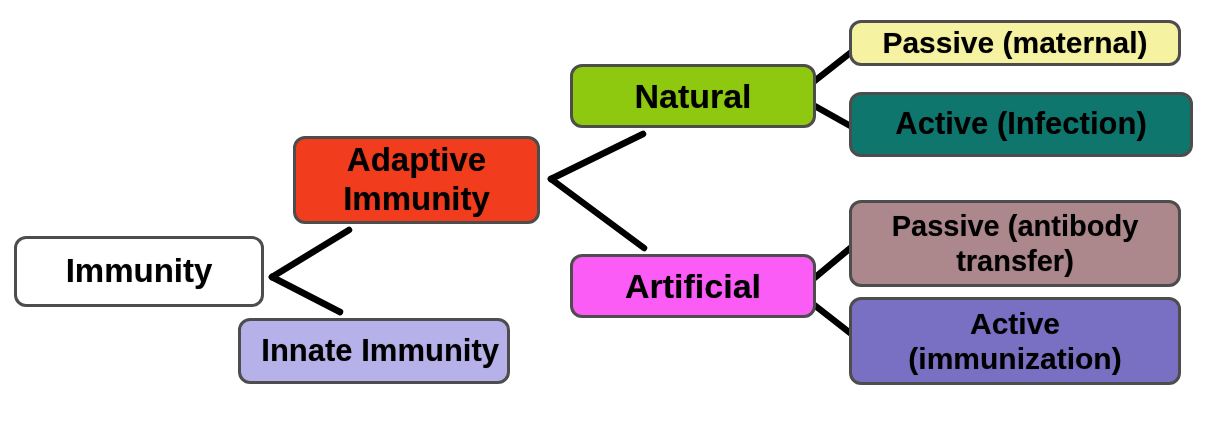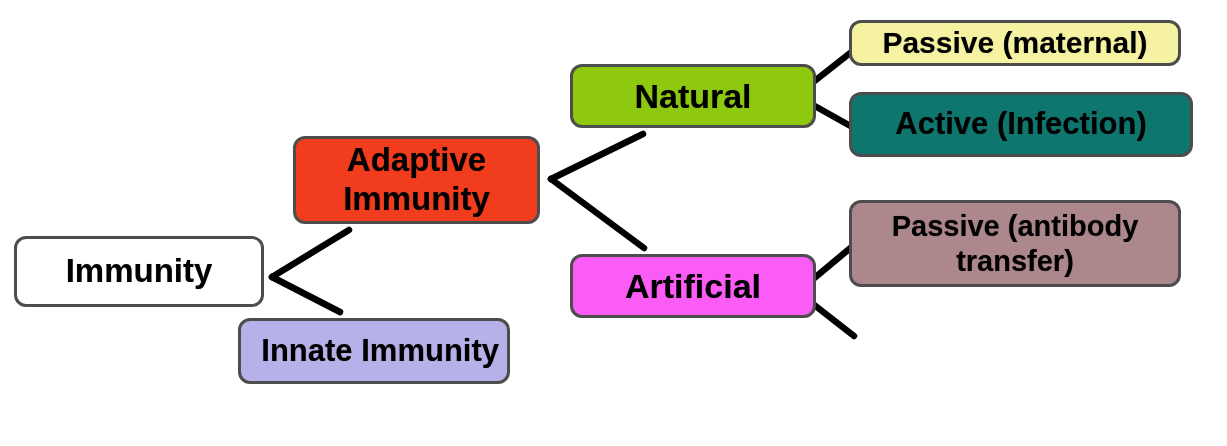--- a/index.html
+++ b/index.html
@@ -95,14 +95,17 @@
   </div>
 
   <div class="node n-active-infection" style="background-color: #0f766e;">
     <span>Active (Infection)</span>
   </div>
 
   <div class="node n-passive-antibody" style="background-color: rgb(172, 135, 140);">
     <span>Passive (antibody transfer)</span>
   </div>
 
+  <div class="node n-active-immunization" style="background-color: rgb(122, 112, 195);">
+    <span>Active (immunization)</span>
+  </div>
 
 </div>
 
 </body></html>

